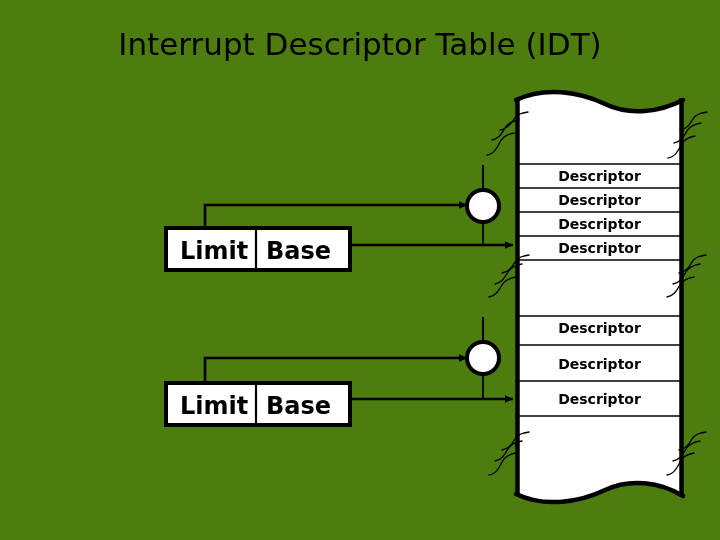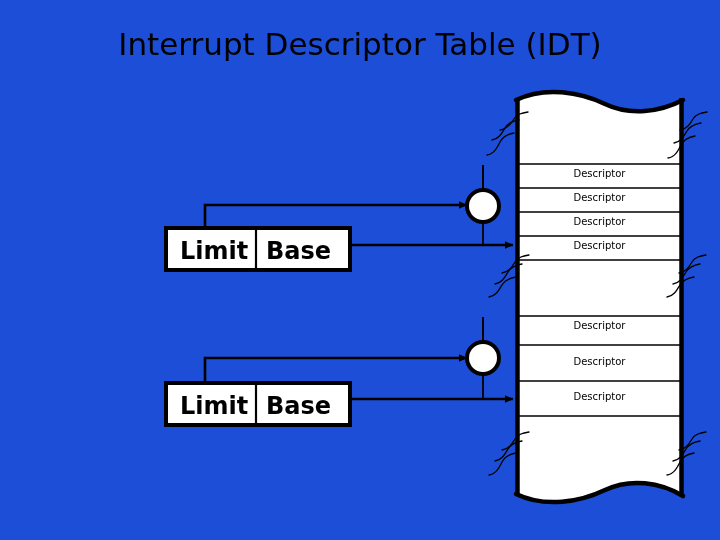--- a/index.html
+++ b/index.html
@@ -13,21 +13,21 @@
     position: relative;
     overflow: hidden;
     font-family: "DejaVu Sans", "Liberation Sans", sans-serif;
     color: #000000;
   }
   #slide {
     position: absolute;
     left: 0; top: 0;
     width: 720px;
     height: 540px;
-    background: #1d4ed8;
+    background: #4d7c0f;
   }
   #slide-title {
     position: absolute;
     left: 0;
     top: 26px;
     width: 720px;
     text-align: center;
     font-size: 31px;
     font-weight: 400;
     letter-spacing: 0px;
@@ -39,22 +39,22 @@
     position: absolute;
     left: 0;
     top: 0;
     width: 720px;
     height: 540px;
   }
   
   .desc-label {
     position: absolute;
     text-align: center;
-    font-size: 10px;
-    font-weight: normal;
+    font-size: 14px;
+    font-weight: bold;
     color: #000000;
     white-space: nowrap;
     line-height: 1;
   }
   .seg-label {
     position: absolute;
     font-size: 24px;
     font-weight: bold;
     color: #000000;
     white-space: nowrap;

